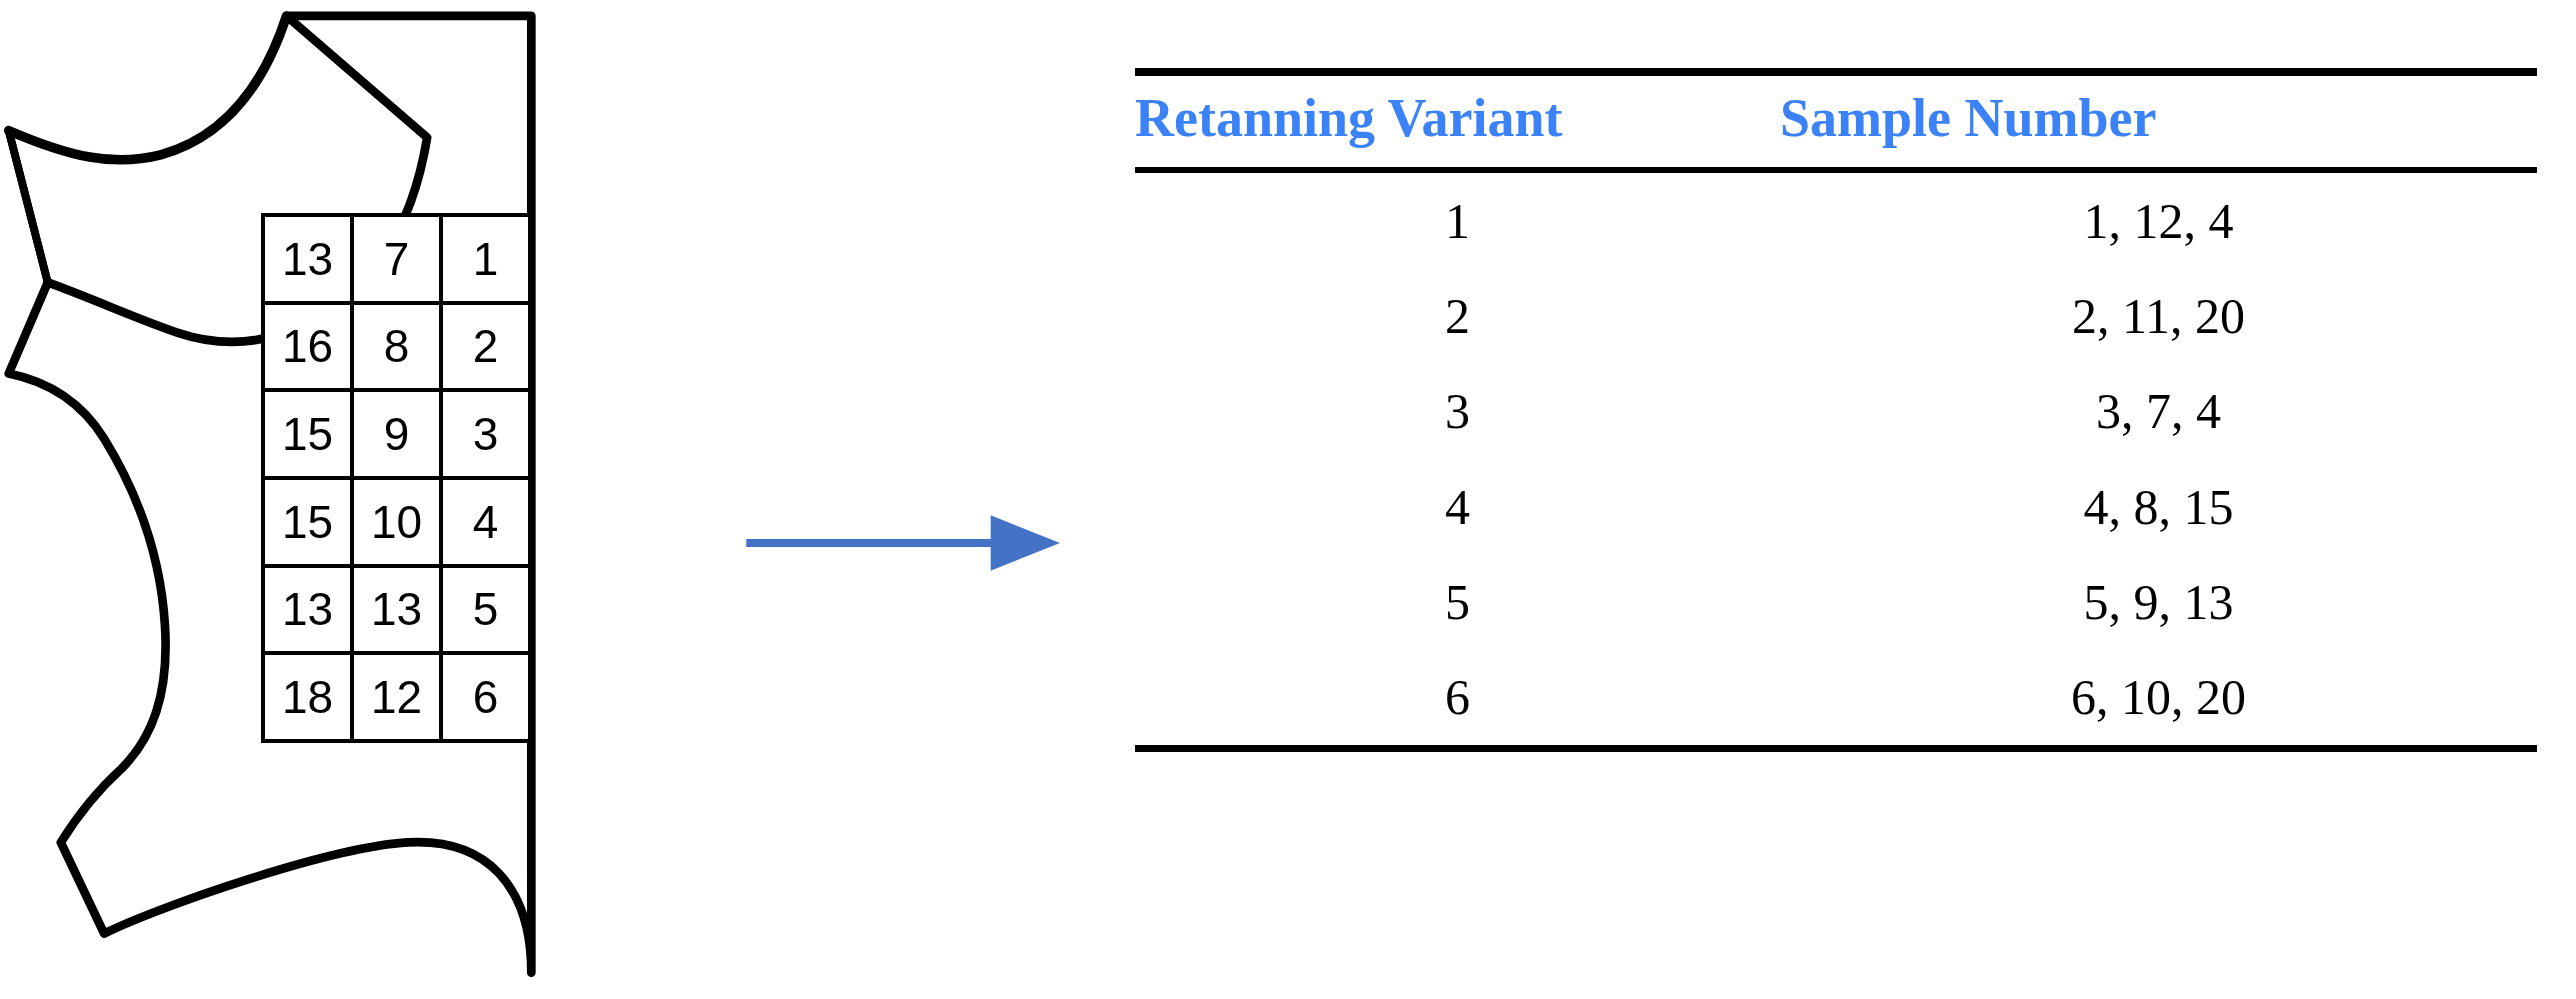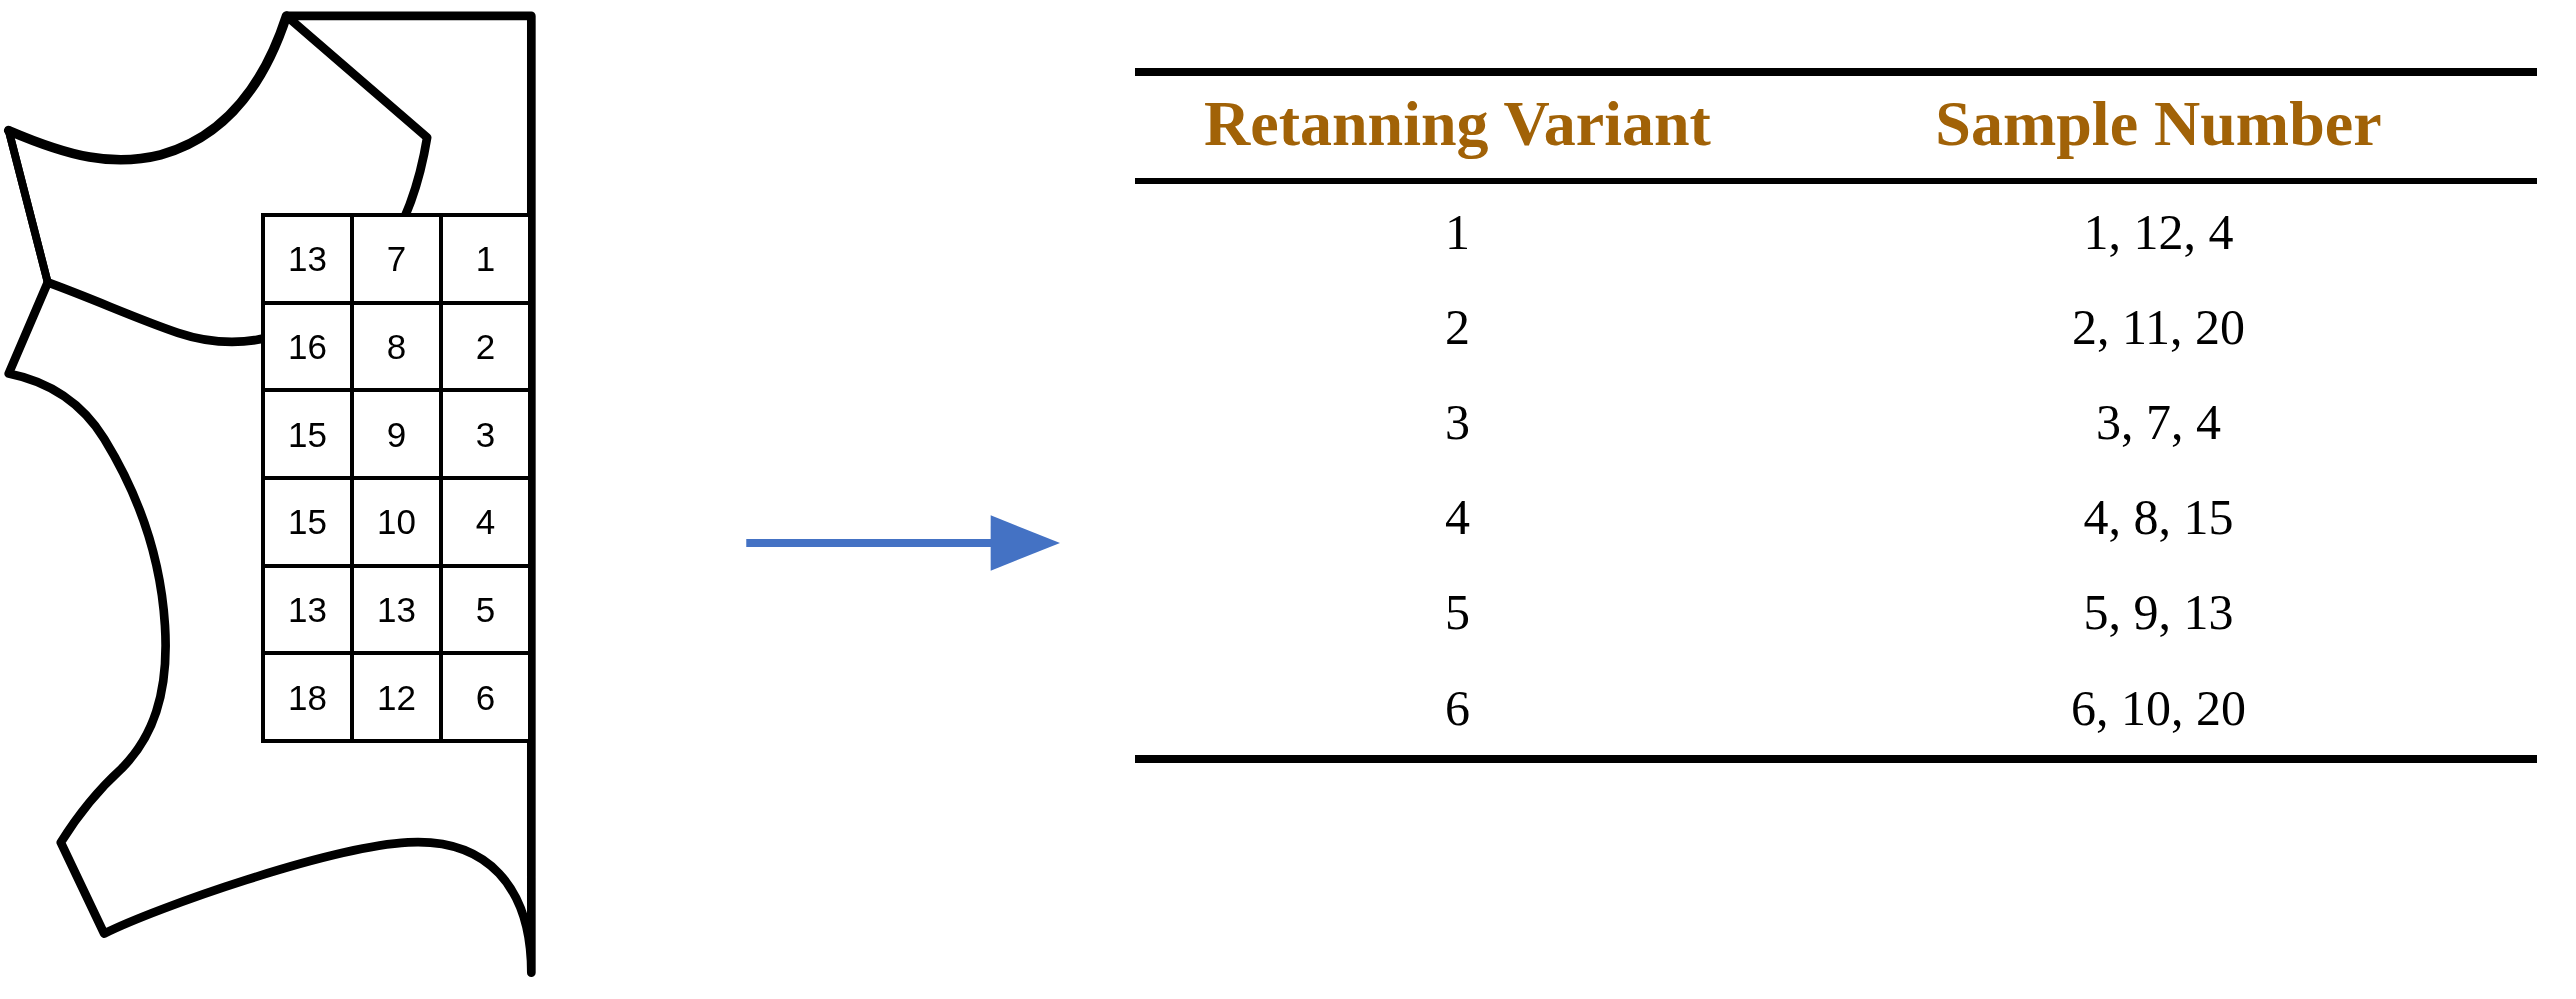--- a/index.html
+++ b/index.html
@@ -45,21 +45,21 @@
     background: #ffffff;
   }
   .grid-cell {
     border-right: 4.3px solid #000;
     border-bottom: 4.3px solid #000;
     box-sizing: border-box;
     display: flex;
     align-items: center;
     justify-content: center;
     font-family: "Liberation Sans", sans-serif;
-    font-size: 35px;
+    font-size: 46px;
     line-height: 1;
     color: #000000;
     background: #ffffff;
   }
 
   
   #flow-arrow {
     position: absolute;
     left: 730px;
     top: 491px;
@@ -85,24 +85,24 @@
     width: 100%;
   }
   .tbl {
     width: 100%;
     border-collapse: collapse;
     table-layout: fixed;
   }
   .tbl th {
     font-family: "Liberation Serif", serif;
     font-weight: bold;
-    font-size: 64px;
+    font-size: 54px;
     line-height: 1.05;
-    color: #a16207;
-    text-align: center;
+    color: #3b82f6;
+    text-align: left;
     padding: 14px 0 21px 0;
     white-space: nowrap;
   }
   .tbl td {
     font-family: "Liberation Serif", serif;
     font-weight: normal;
     font-size: 50px;
     line-height: 1;
     color: #000000;
     text-align: center;

